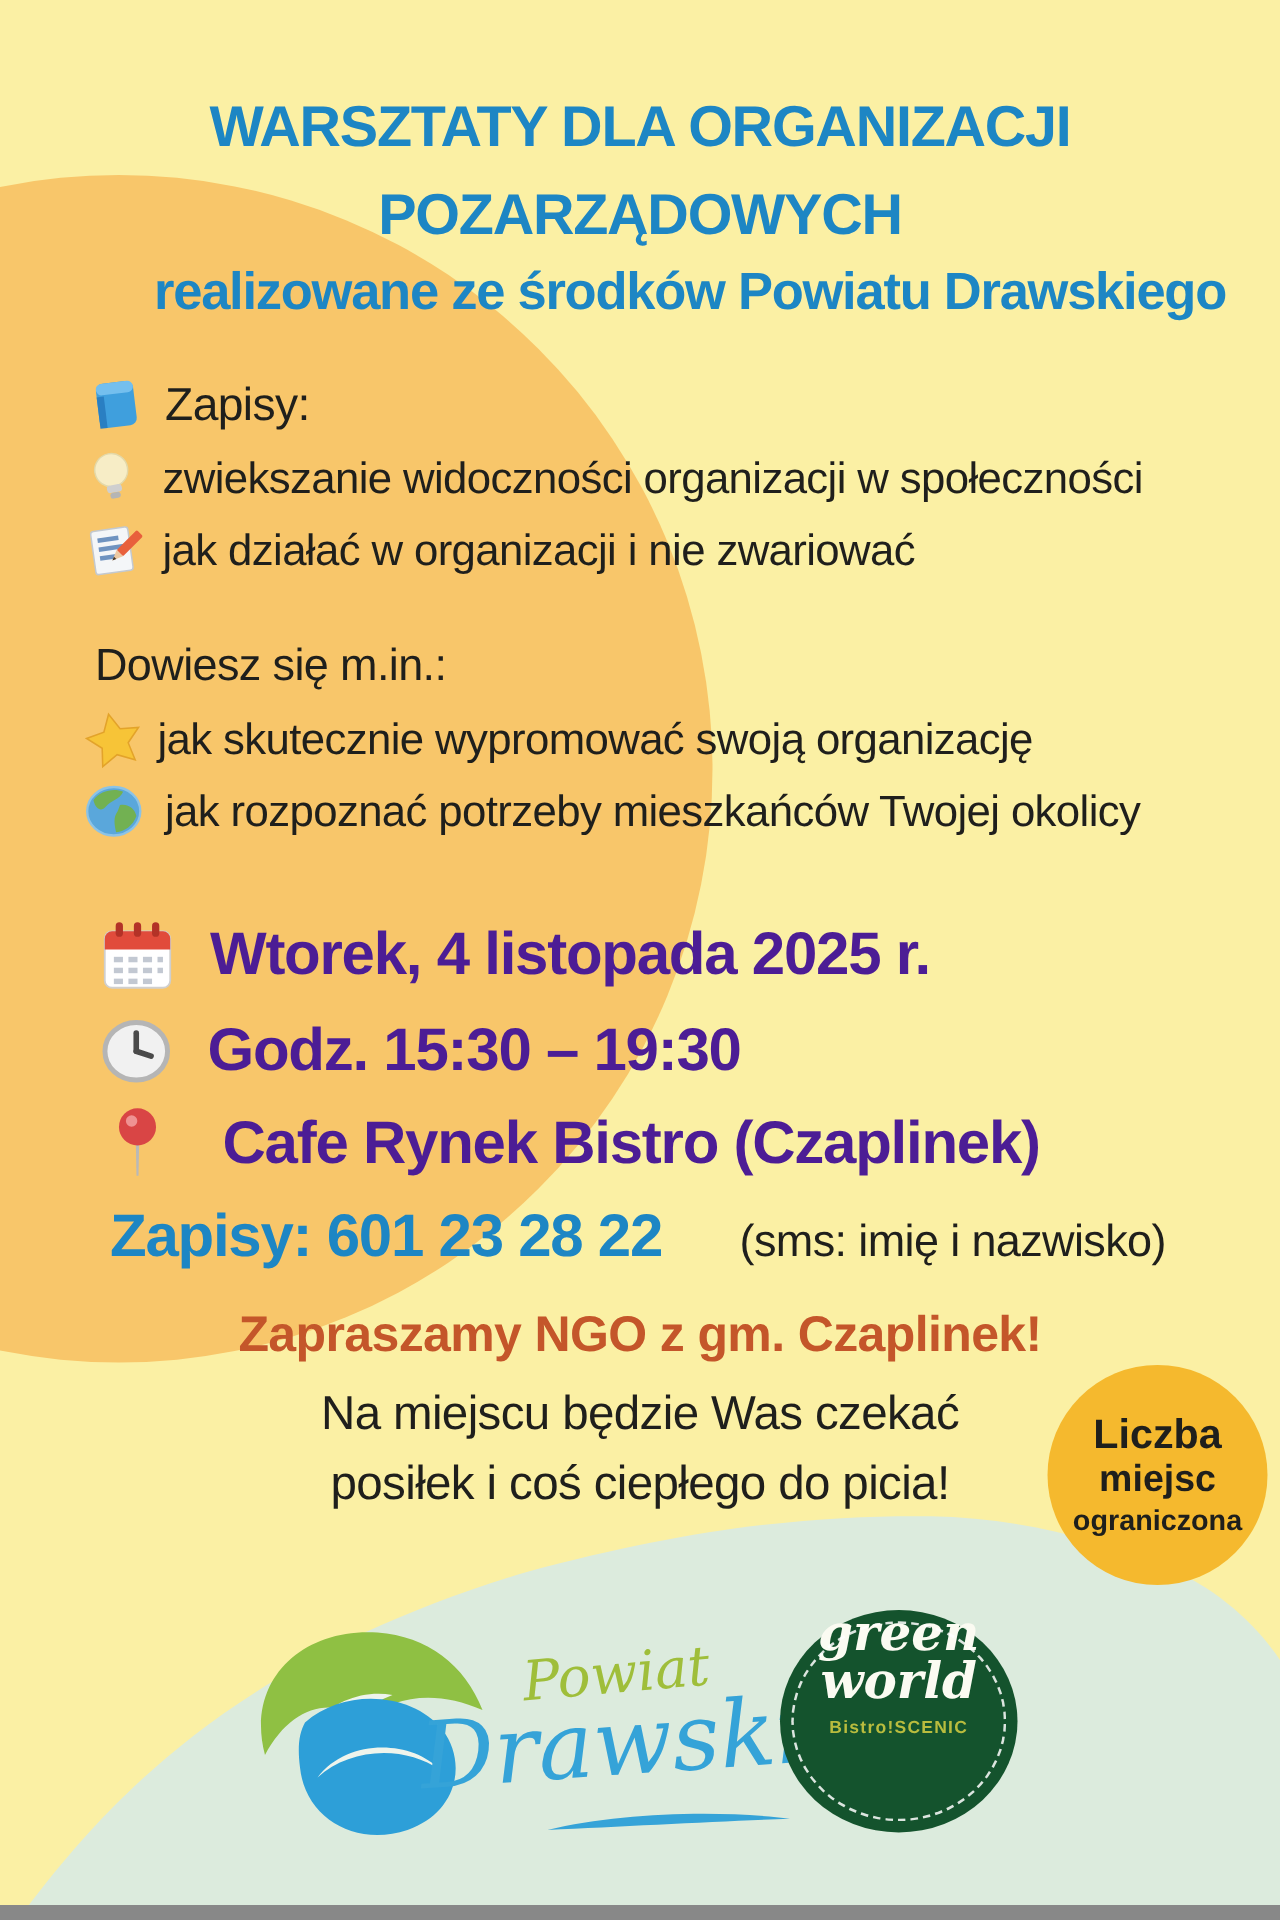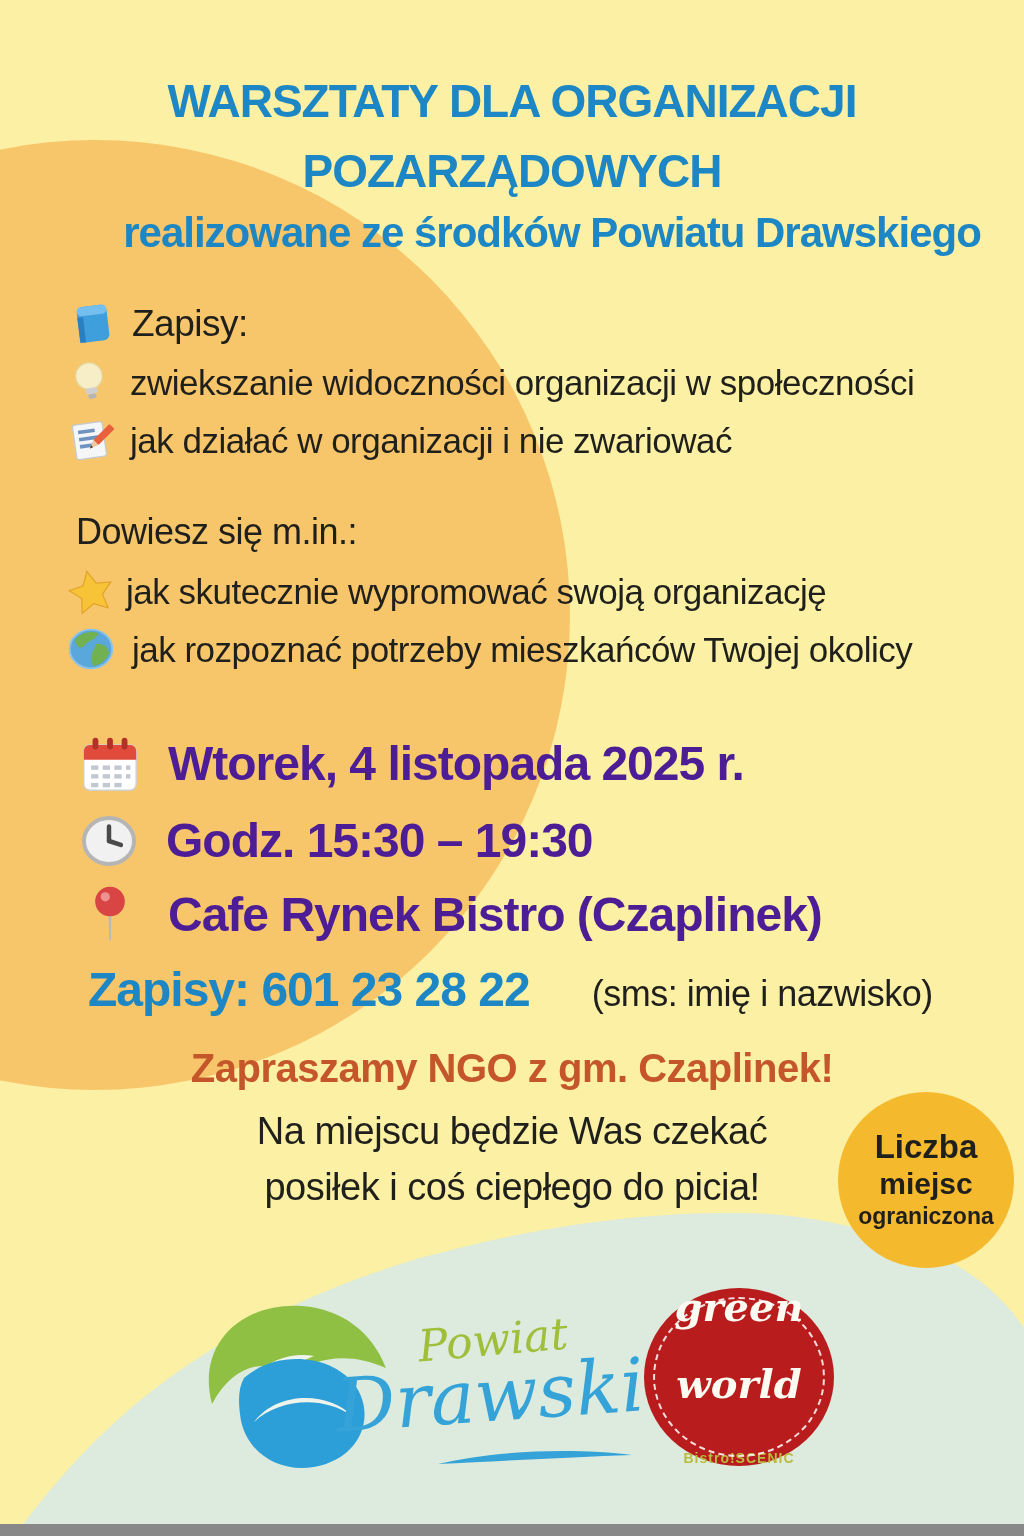--- a/index.html
+++ b/index.html
@@ -33,21 +33,21 @@
   .heading-text{ font-size:37px; letter-spacing:-0.5px; color:#1f1f1c; line-height:1; }
   .row-tematy{ left:70px; top:300px; }
   .row-bulb  { left:66px; top:358px; }
   .row-memo  { left:66px; top:416px; }
   .learn-heading{ position:absolute; left:76px; top:514px; font-size:36px; letter-spacing:-0.5px; line-height:1; }
   .row-star  { left:66px; top:566px;gap:10px; }
   .row-globe { left:66px; top:624px; }
   .detail-text{ color:#4c1d95; font-weight:bold; font-size:48px; letter-spacing:-1px; line-height:1; white-space:nowrap; }
   .row-cal   { left:78px; top:732px; gap:26px;}
   .row-clock { left:80px; top:812px; gap:28px;}
-  .row-pin   { left:88px; top:884px; gap:36px;}
+  .row-pin   { left:88px; top:884px; gap:46px;}
   .signup-line{ position:absolute; left:88px; top:962px; white-space:nowrap; display:flex; align-items:baseline;gap:48px; }
   .signup-label{ color:#1d86c4; font-weight:bold; font-size:48px; letter-spacing:-1px; }
   .signup-note{ color:#1f1f1c; font-size:36px; letter-spacing:-0.5px; margin-left:14px; }
   
   .cta{
     position:absolute; left:0; top:1048px; width:100%; text-align:center;
     color:#c4562a; font-weight:bold; font-size:40px; letter-spacing:-0.5px; line-height:1;
   }
   .info-line{ position:absolute; left:0; width:100%; text-align:center; font-size:38px; letter-spacing:-0.5px; line-height:1; }
   .info-1{ top:1112px; }
@@ -69,23 +69,23 @@
     font-family:"DejaVu Serif", serif; font-style:italic;
     color:#9fbe3a; font-size:44px; transform:rotate(-5deg); line-height:1;
   }
   .drawski-word{
     position:absolute; left:330px; top:1358px; width:320px; text-align:center;
     font-family:"DejaVu Serif", serif; font-style:italic;
     color:#35a3d8; font-size:74px; transform:rotate(-4deg); line-height:1;
   }
   .drawski-swoosh{ position:absolute; left:436px; top:1448px; }
   .greenworld{
-    position:absolute; left:644px; top:1288px; width:190px; height:178px;
-    background:#b91c1c; border-radius:50%;
-    display:flex; flex-direction:column; align-items:center; justify-content:space-between;
+    position:absolute; left:624px; top:1288px; width:190px; height:178px;
+    background:#14532d; border-radius:50%;
+    display:flex; flex-direction:column; align-items:center; justify-content:flex-start;
     text-align:center;
   }
   .greenworld::before{
     content:""; position:absolute; inset:9px; border:2px dashed rgba(255,255,255,0.85);
     border-radius:50%;
   }
   .gw-word{
     font-family:"DejaVu Serif", serif; font-style:italic; font-weight:bold;
     color:#fbfbf2; font-size:40px; line-height:0.95;
   }

